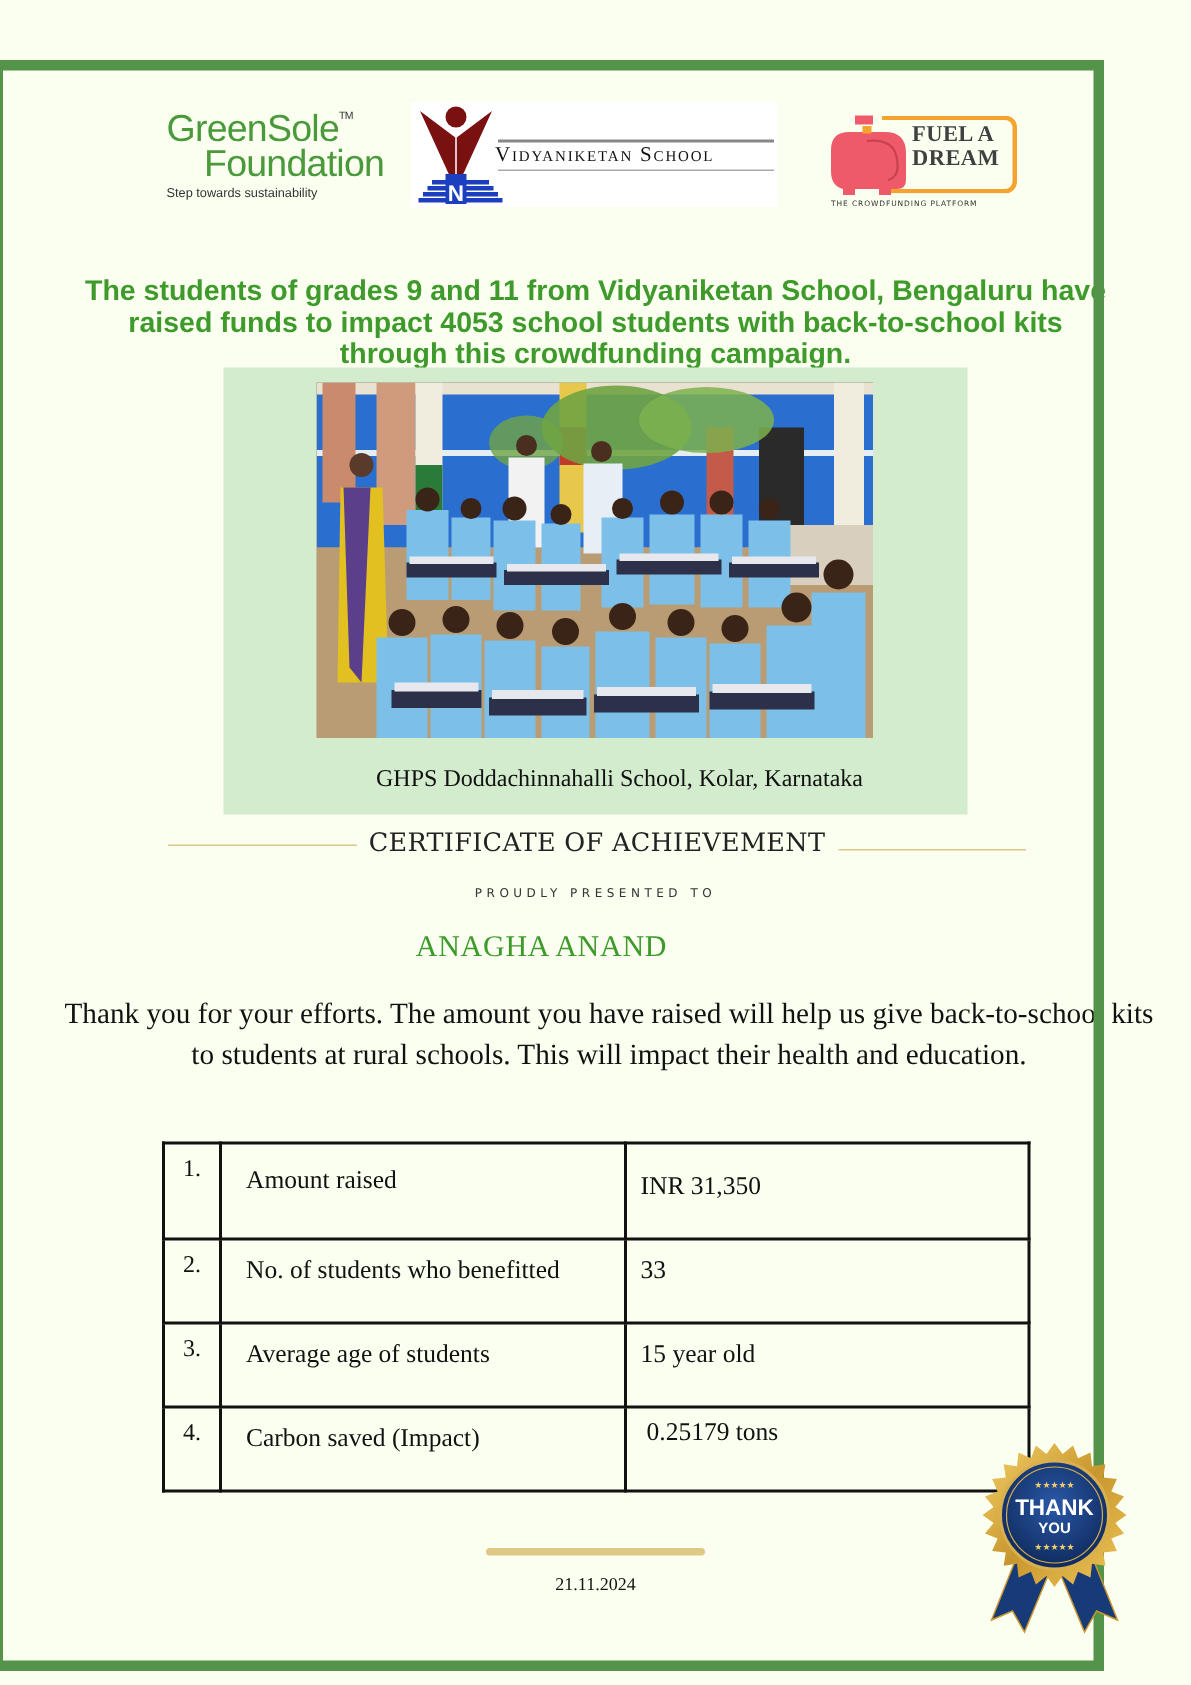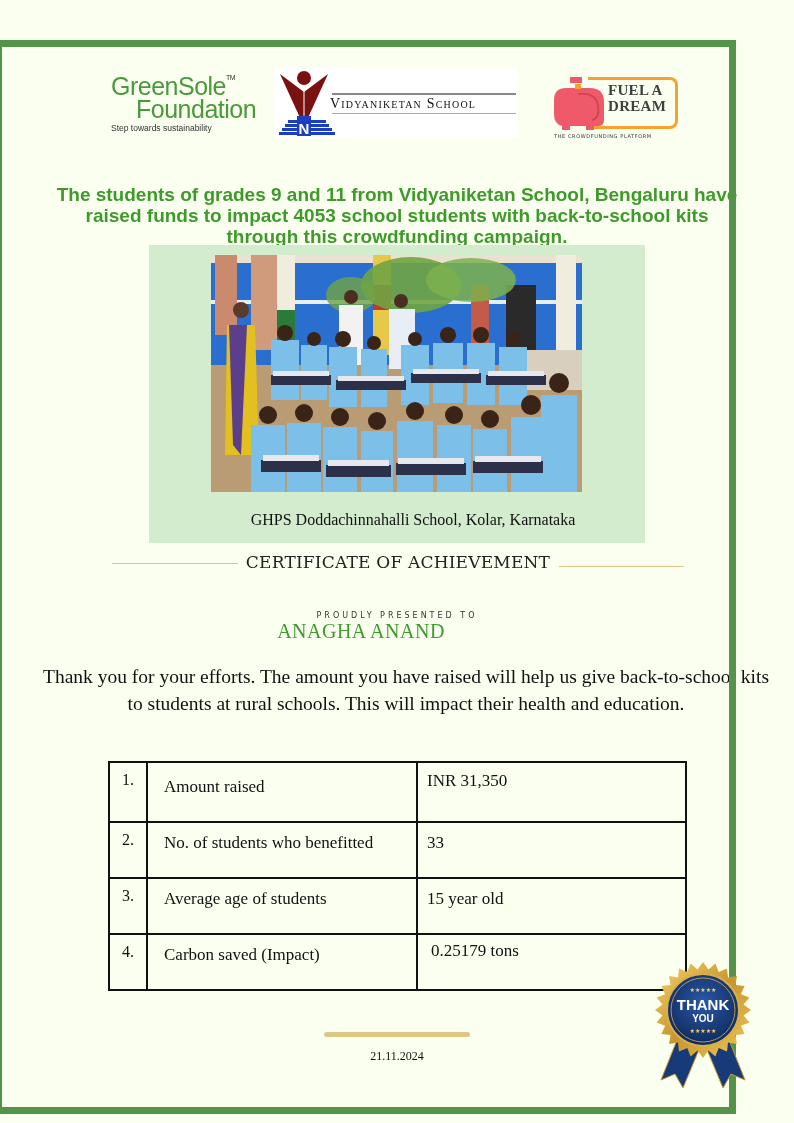--- a/index.html
+++ b/index.html
@@ -54,41 +54,41 @@
     .cert-line { position: absolute; height: 1px; background: #dcc68a; }
     .cert-line.left { left: 112px; top: 563px; width: 126px; }
     .cert-line.right { left: 559px; top: 566px; width: 125px; }
     .cert-title {
       position: absolute; left: 238px; top: 552px; width: 320px; text-align: center;
       font-family: "DejaVu Serif", serif; font-size: 17px; color: #222; letter-spacing: 0.2px;
       font-weight: normal;
     }
     .presented {
       position: absolute; left: 0; top: 591px; width: 794px; text-align: center;
-      font-family: "DejaVu Sans", sans-serif; font-size: 8px; letter-spacing: 3px; color: #333; margin-top: 20px;
+      font-family: "DejaVu Sans", sans-serif; font-size: 8px; letter-spacing: 3px; color: #333;
     }
     .recipient {
       position: absolute; left: 0; top: 620px; width: 722px; text-align: center;
       font-family: "Liberation Serif", serif; font-size: 20px; color: #3f9a2c; letter-spacing: 0.5px;
     }
     .thanks {
       position: absolute; left: 36px; top: 663px; width: 740px; text-align: center;
       font-family: "Liberation Serif", serif; font-size: 19.5px; line-height: 27px; color: #111;
     }
 
     
     .stats {
       position: absolute; left: 108px; top: 761px; width: 579px;
       border-collapse: collapse;
       font-family: "Liberation Serif", serif; font-size: 17px; color: #111;
     }
     .stats td { border: 2px solid #111; height: 44px; vertical-align: top; padding: 0; }
     .stats td.num { width: 36px; text-align: center; padding-top: 8px; font-size: 16px; }
     .stats td.label { width: 252px; padding-left: 16px; padding-top: 14px; white-space: nowrap; }
-    .stats td.value { padding-left: 9px; padding-top: 8px; }
+    .stats td.value { padding-left: 9px; padding-top: 18px; }
     .stats tr:nth-child(2) td.label, .stats tr:nth-child(3) td.label, .stats tr:nth-child(4) td.label { padding-top: 10px; }
     .stats tr:nth-child(2) td.value, .stats tr:nth-child(3) td.value, .stats tr:nth-child(4) td.value { padding-top: 10px; }
     .stats tr:nth-child(4) td.value { padding-left: 13px; padding-top: 6px; }
 
     
     .date-rule { position: absolute; left: 324px; top: 1032px; width: 146px; height: 5px; border-radius: 3px; background: #dfc883; }
     .date { position: absolute; left: 0; top: 1049px; width: 794px; text-align: center; font-family: "Liberation Serif", serif; font-size: 12px; color: #111; }
 
     .badge { position: absolute; left: 647px; top: 958px; width: 112px; height: 136px; z-index: 10; }
   </style>

